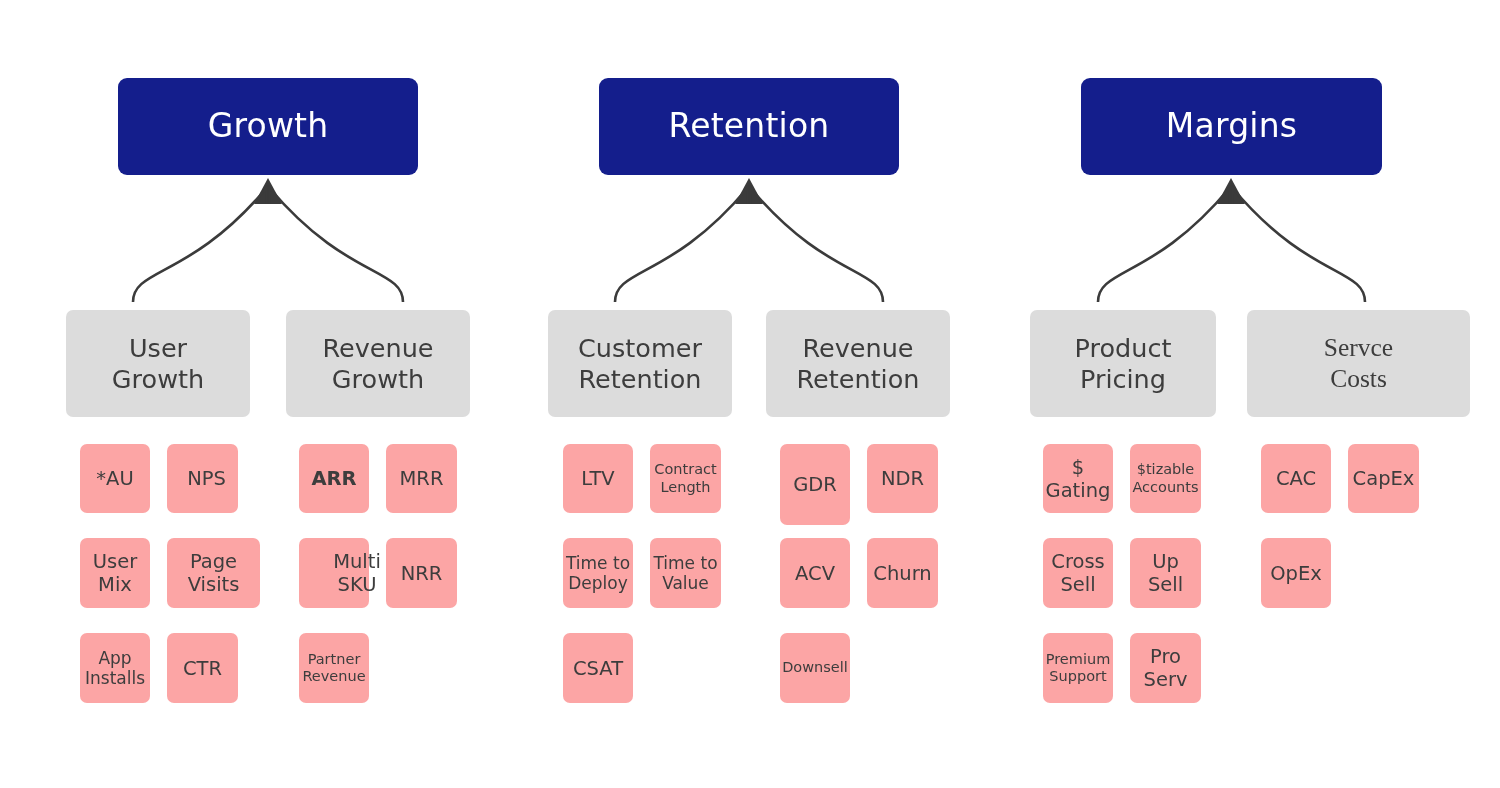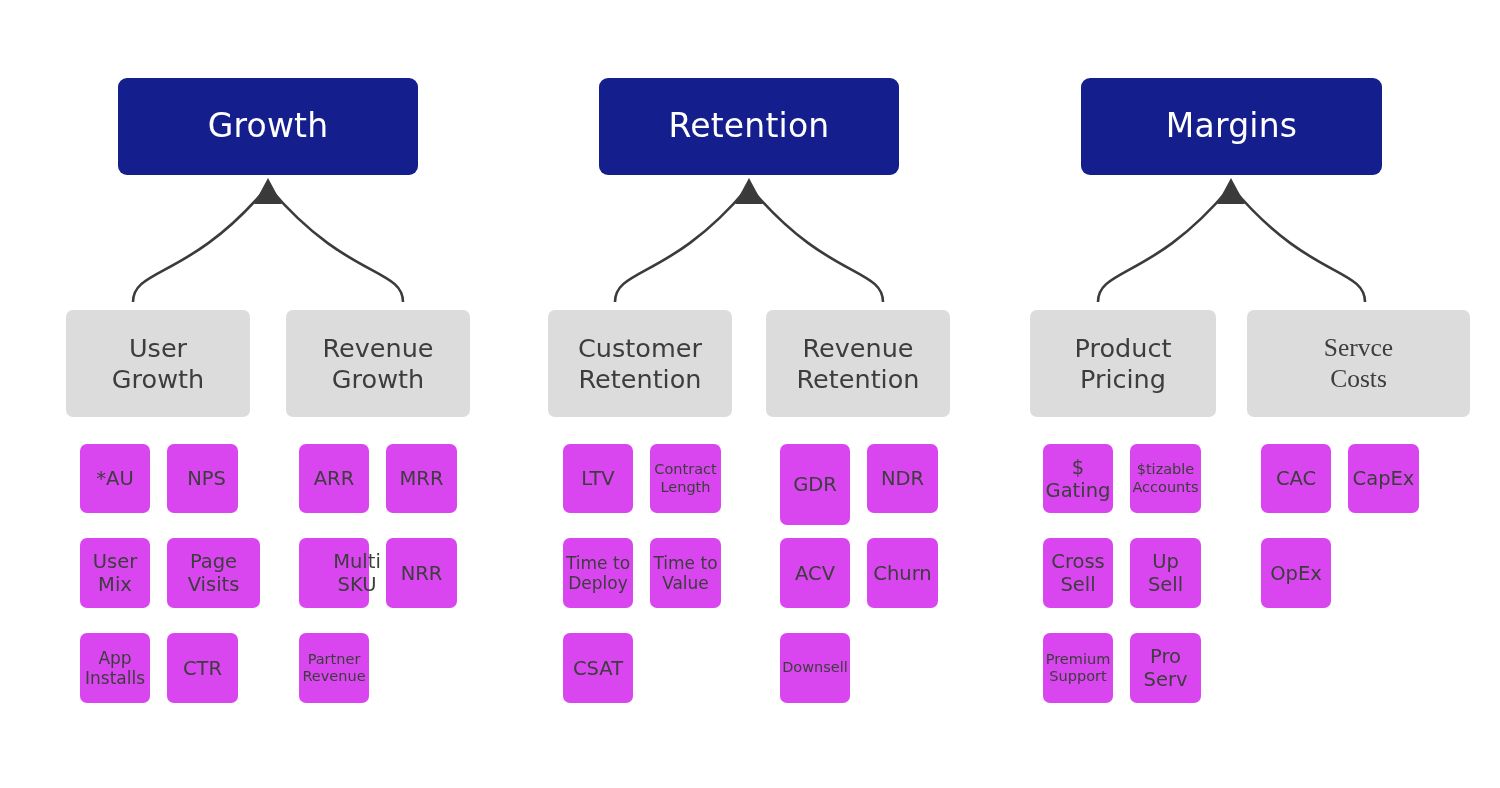--- a/index.html
+++ b/index.html
@@ -40,21 +40,21 @@
     letter-spacing: 0.2px;
   }
   .driver {
     background: #dcdcdc;
     color: #3d3d3d;
     border-radius: 7px;
     font-size: 25.5px;
     font-weight: 400;
   }
   .metric {
-    background: #d946ef;
+    background: #fca5a5;
     color: #3d3d3d;
     border-radius: 7px;
     font-weight: 400;
   }
   .metric.m-lg { font-size: 19.5px; }
   .metric.m-md { font-size: 17px; }
   .metric.m-sm { font-size: 14.5px; }
   svg.connectors {
     position: absolute;
     left: 0; top: 0;
@@ -94,21 +94,21 @@
       <div class="node metric m-lg" style="left: 167px; top: 444px; width: 71px; height: 69px; padding-left: 8px;">NPS</div>
       <div class="node metric m-lg" style="left: 80px; top: 538px; width: 70px; height: 70px;">User
 Mix</div>
       <div class="node metric m-lg" style="left: 167px; top: 538px; width: 93px; height: 70px;">Page
 Visits</div>
       <div class="node metric m-md" style="left: 80px; top: 633px; width: 70px; height: 70px;">App
 Installs</div>
       <div class="node metric m-lg" style="left: 167px; top: 633px; width: 71px; height: 70px;">CTR</div>
       <div class="node driver" style="left: 286px; top: 310px; width: 184px; height: 107px;">Revenue
 Growth</div>
-      <div class="node metric m-lg" style="left: 299px; top: 444px; width: 70px; height: 69px;">ARR</div>
+      <div class="node metric m-lg" style="left: 299px; top: 444px; width: 70px; height: 69px; font-weight: bold;">ARR</div>
       <div class="node metric m-lg" style="left: 386px; top: 444px; width: 71px; height: 69px;">MRR</div>
       <div class="node metric m-lg" style="left: 299px; top: 538px; width: 70px; height: 70px; padding-left: 46px;">Multi
 SKU</div>
       <div class="node metric m-lg" style="left: 386px; top: 538px; width: 71px; height: 70px;">NRR</div>
       <div class="node metric m-sm" style="left: 299px; top: 633px; width: 70px; height: 70px;">Partner
 Revenue</div>
       <div class="node pillar" style="left: 599px; top: 78px; width: 300px; height: 97px;">Retention</div>
       <div class="node driver" style="left: 548px; top: 310px; width: 184px; height: 107px;">Customer
 Retention</div>
       <div class="node metric m-lg" style="left: 563px; top: 444px; width: 70px; height: 69px;">LTV</div>

